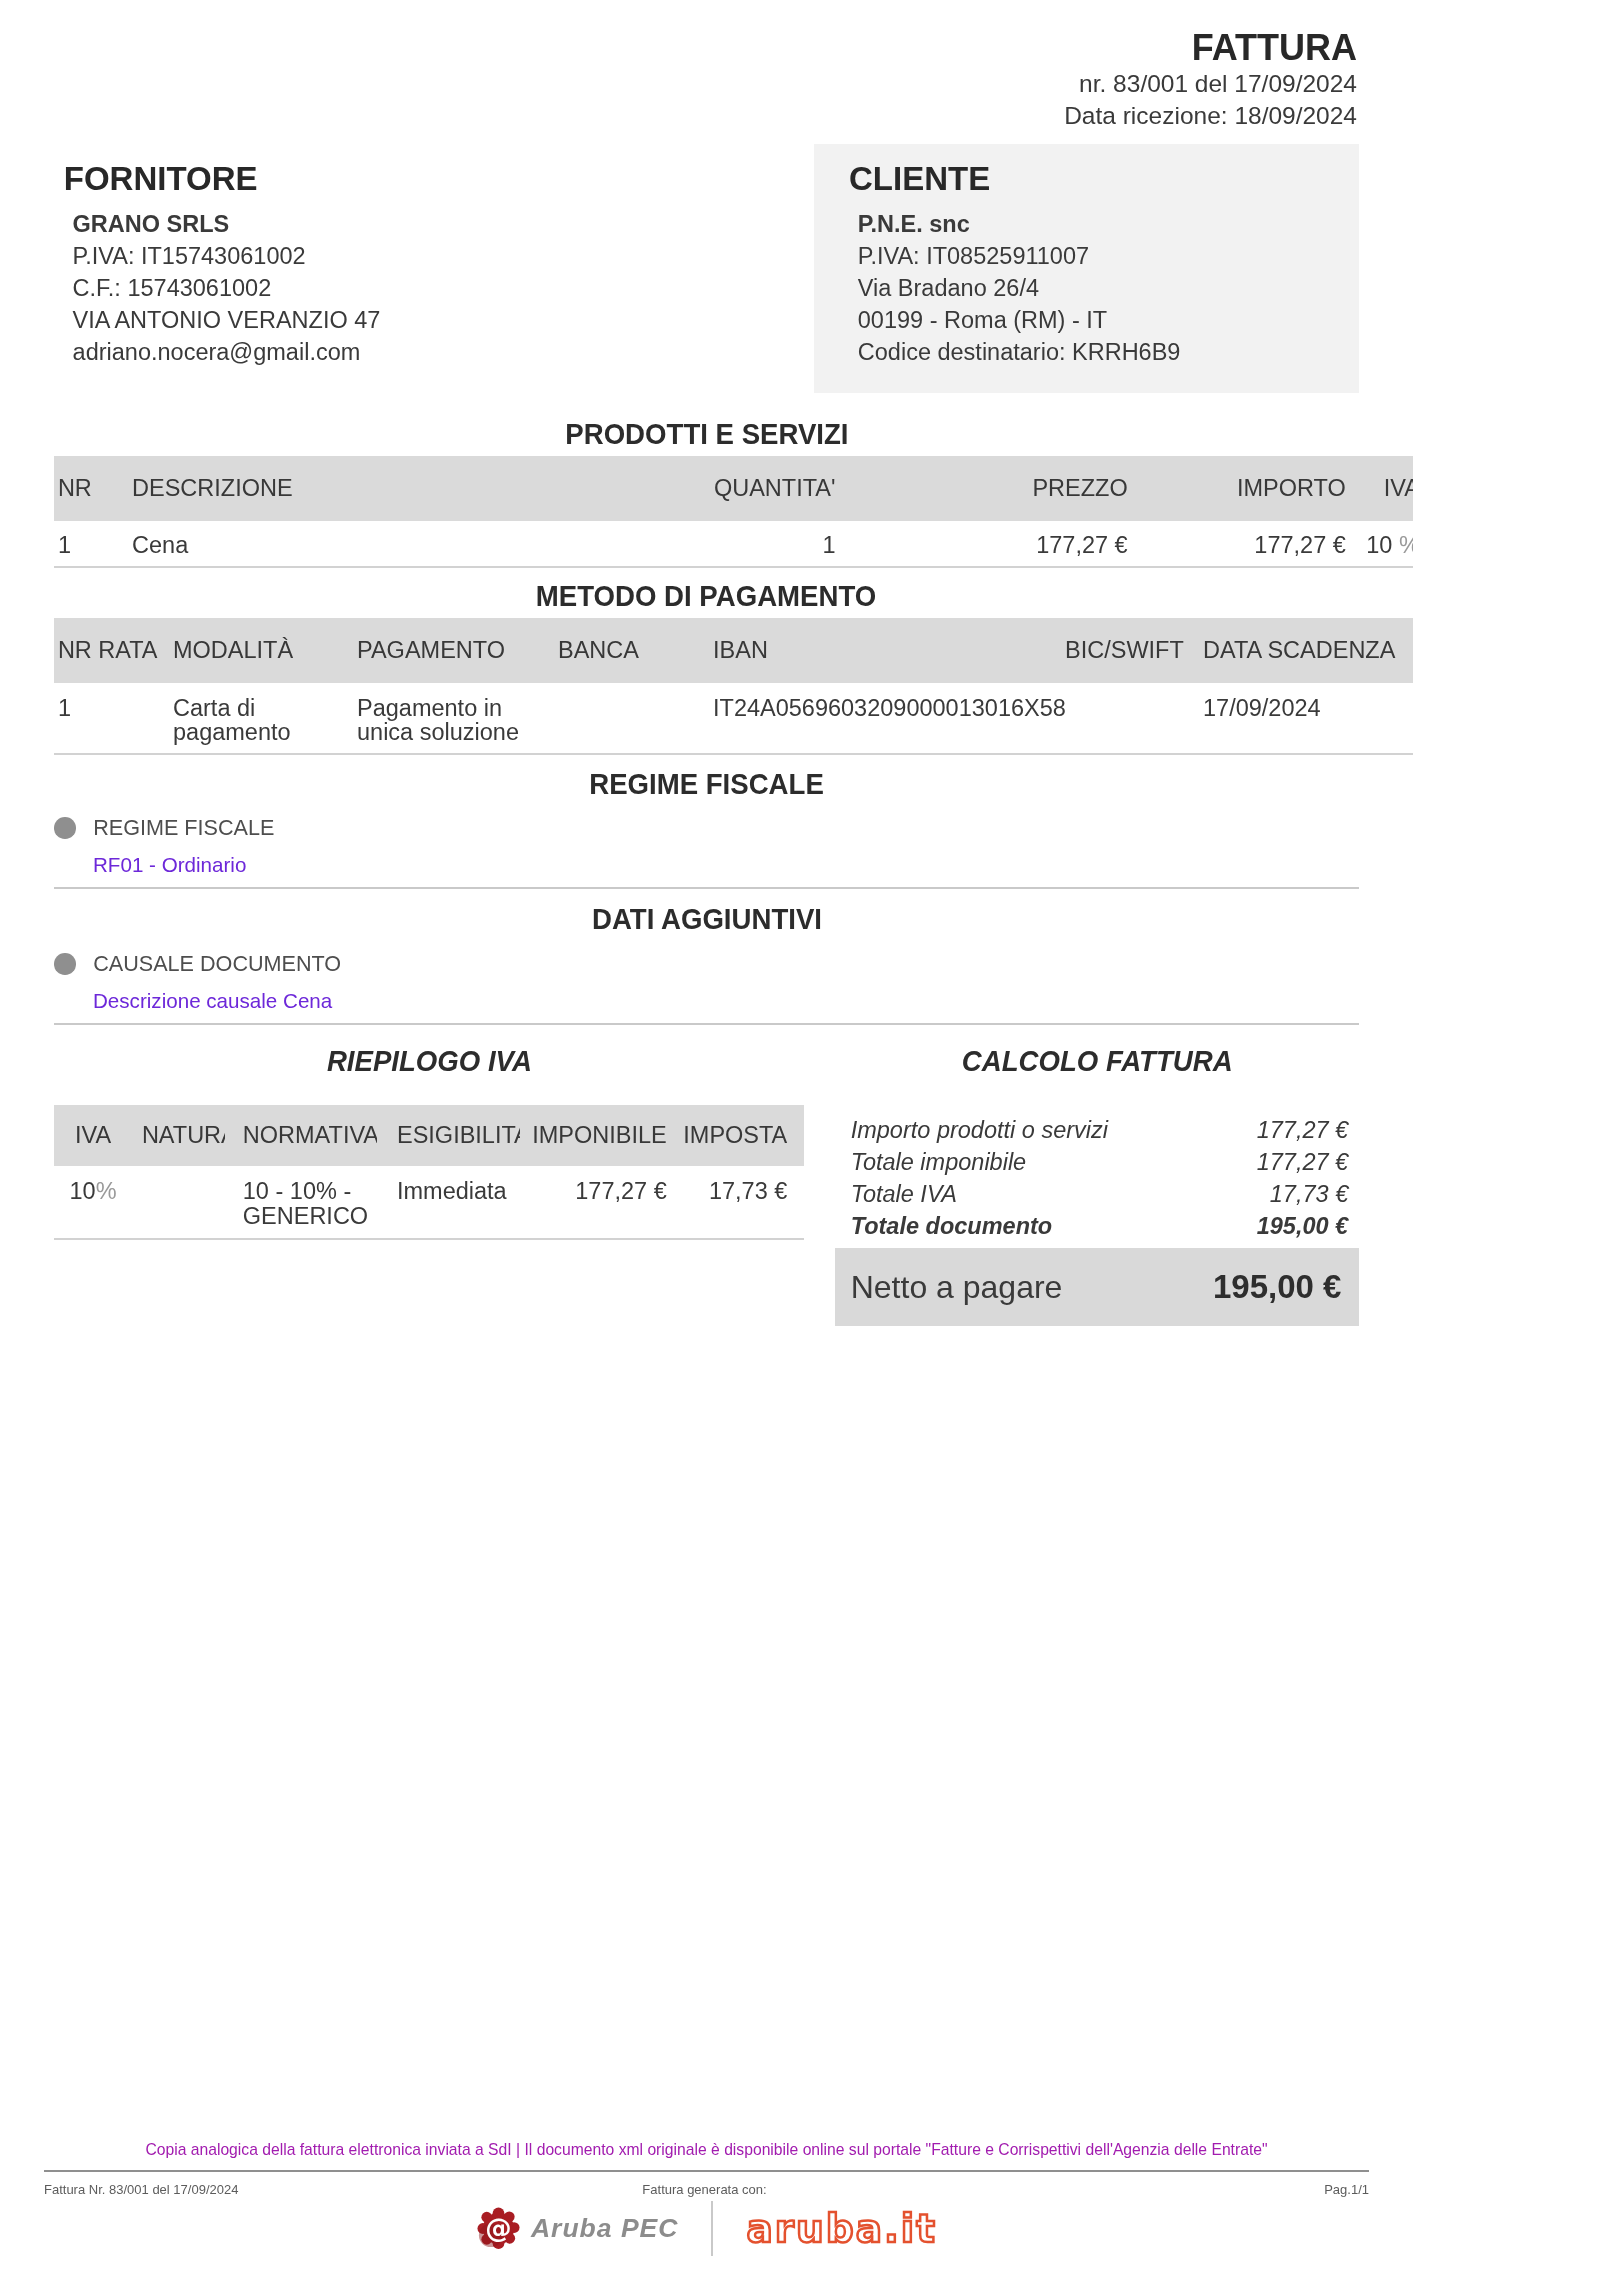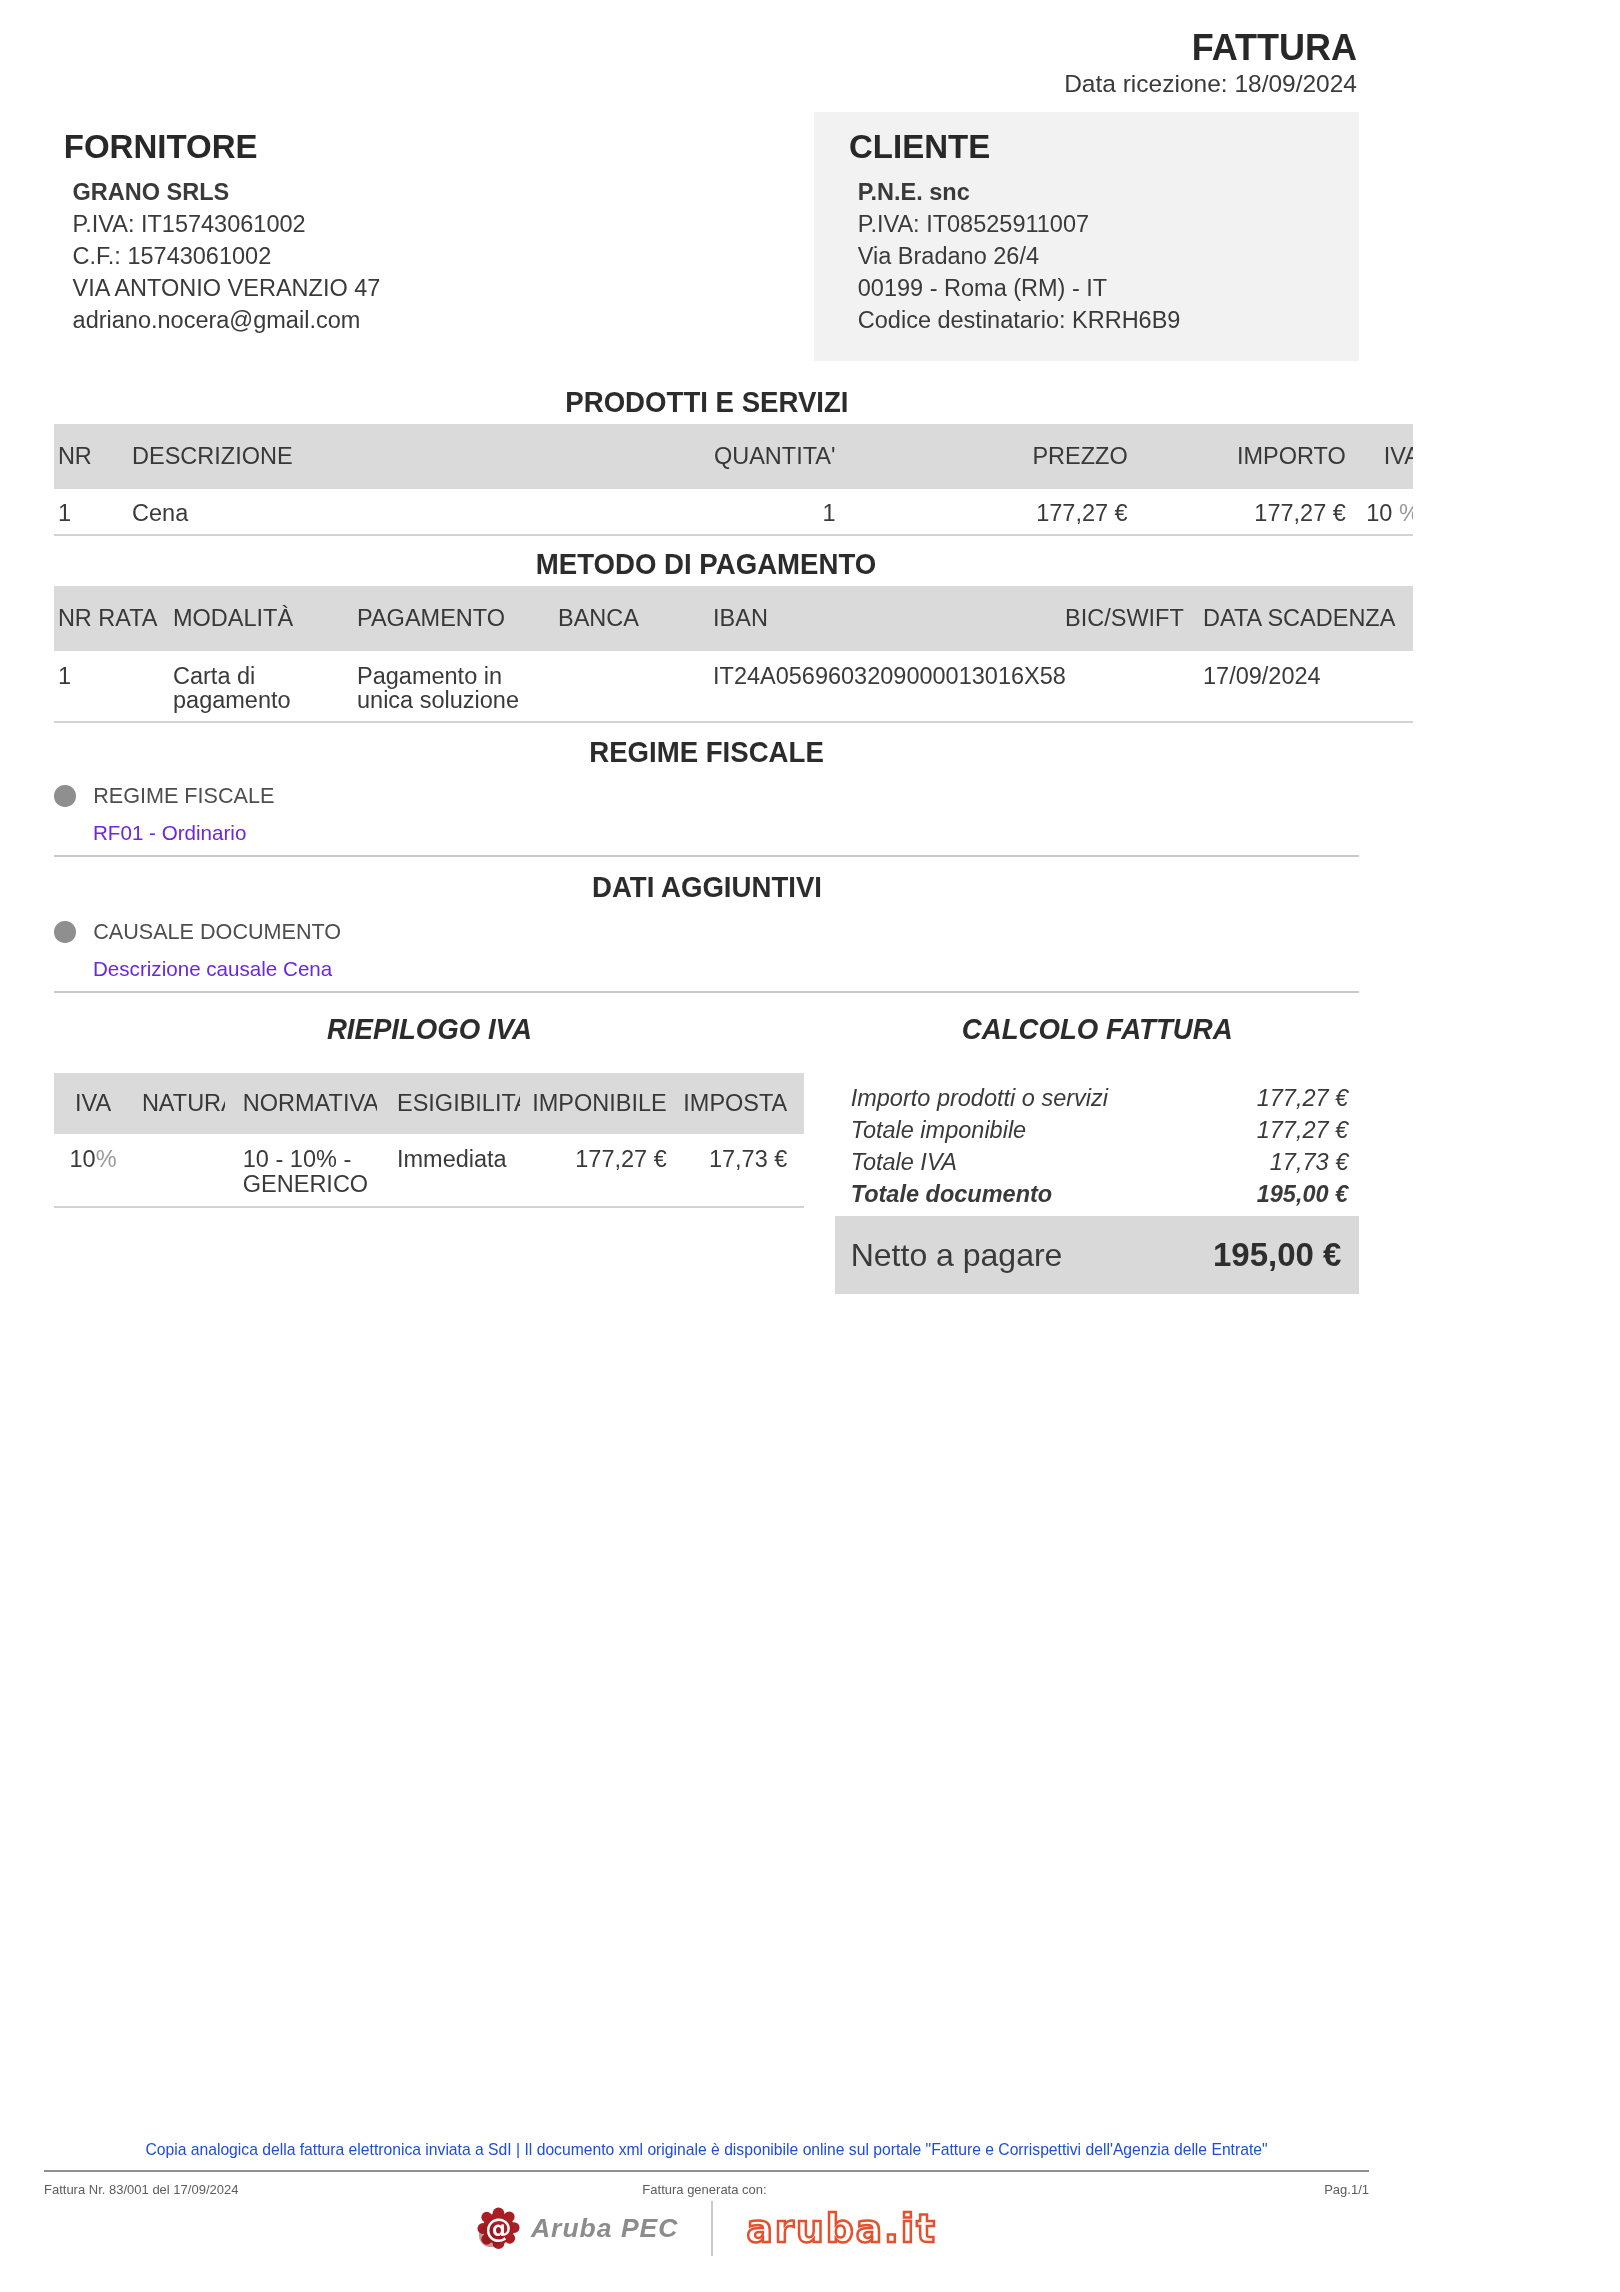--- a/index.html
+++ b/index.html
@@ -68,40 +68,41 @@
   }
 
   .calc-rows { margin-top:37px;font-style:italic; }
   .calc-row { display:flex; justify-content:space-between; font-size:23.5px; line-height:32px; padding:0 10.8px 0 15.7px; }
   .calc-row.bold { font-weight:bold; }
   .netto-box { margin-top:5.9px; background:#d9d9d9; height:78px; display:flex; align-items:center; justify-content:space-between; padding:0 17.6px 0 15.7px;text-align:right; }
   .netto-label { font-size:32px; color:#3a3a3a; }
   .netto-value { font-size:33px; font-weight:bold; color:#2e2e2e; }
 
   
-  .footer-disclaimer { position:absolute; top:2141px; left:54px; right:54px; text-align:center; font-size:15.7px; color:#1d4ed8; }
+  .footer-disclaimer { position:absolute; top:2141px; left:54px; right:54px; text-align:center; font-size:15.7px; color:#a21caf; }
   .footer-bar { position:absolute; top:2170px; left:44px; right:44px; border-top:2px solid #8f8f8f; padding-top:9.8px; display:flex; justify-content:space-between; font-size:13px; color:#5c5c5c; }
   .footer-bar .center-cell { position:absolute; left:0; right:4px; text-align:center; top:9.8px; }
   .logo-strip { position:absolute; top:2201px; left:0; right:0; display:flex; align-items:center; justify-content:center; gap:33px; }
   .aruba-pec { display:flex; align-items:center; gap:9.8px; }
   .aruba-pec-text { font-size:26.5px; font-weight:bold; font-style:italic; color:#8c8c8c; letter-spacing:1px; }
   .logo-divider { width:2px; height:55px; background:#c9c9c9; }
   .aruba-it {
     font-size:39px; font-weight:bold; letter-spacing:2px; color:#e4512e;
     -webkit-text-fill-color:#ffffff; -webkit-text-stroke:2.5px #e4512e;
     font-family:"DejaVu Sans","Liberation Sans",sans-serif;
   }
 </style>
 </head>
 <body>
 
 <div class="page">
 
   <div class="doc-header">
     <div class="doc-title">FATTURA</div>
+    <div class="doc-sub">nr. 83/001 del 17/09/2024</div>
     <div class="doc-sub">Data ricezione: 18/09/2024</div>
   </div>
 
   <div class="parties">
     <div class="party-left">
       <div class="party-heading">FORNITORE</div>
       <div class="party-name">GRANO SRLS</div>
       <div class="party-line">P.IVA: IT15743061002</div>
       <div class="party-line">C.F.: 15743061002</div>
       <div class="party-line">VIA ANTONIO VERANZIO 47</div>

